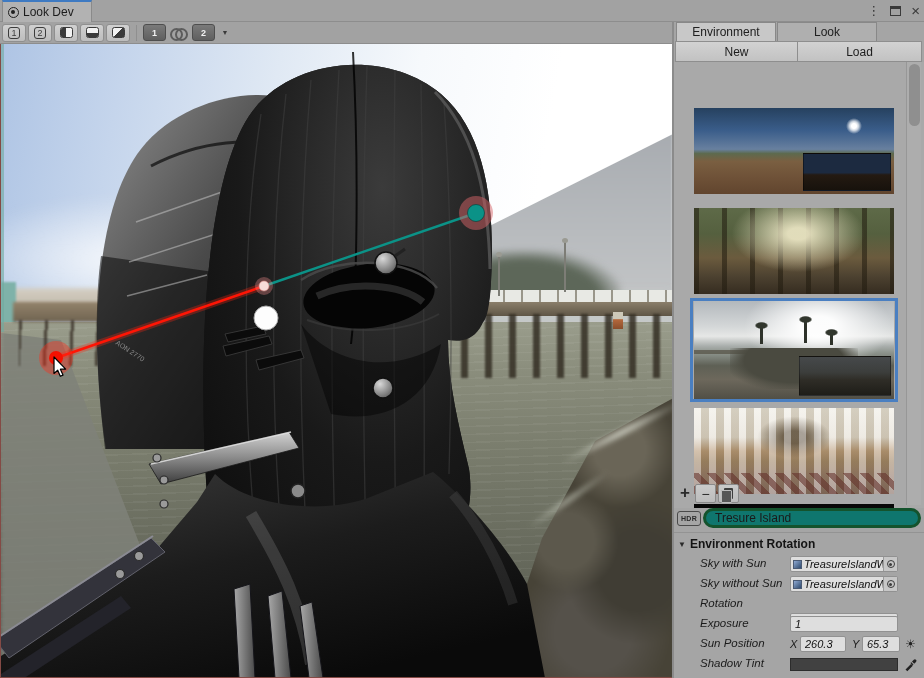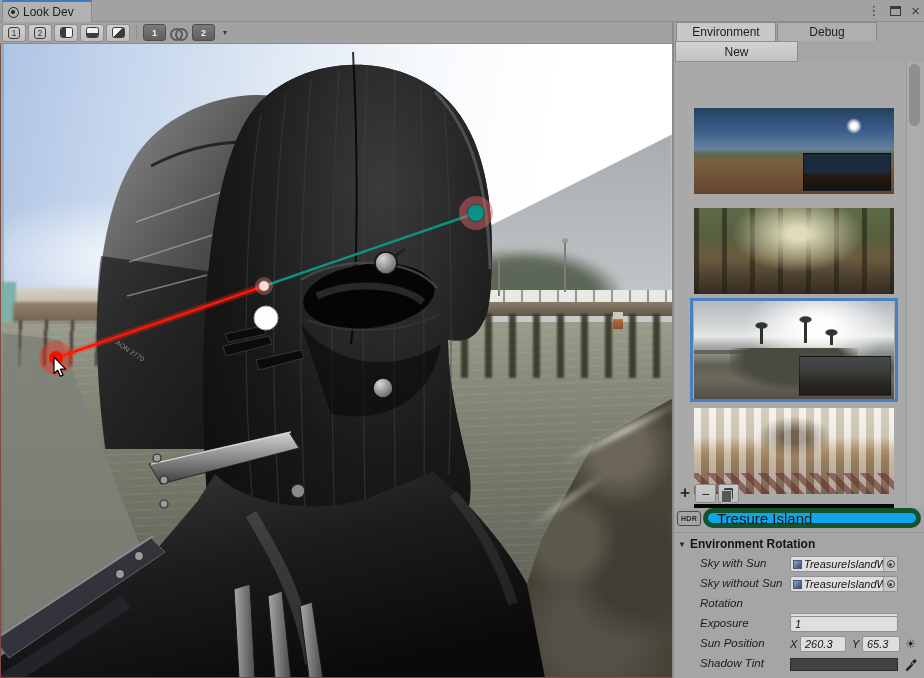--- a/index.html
+++ b/index.html
@@ -116,21 +116,21 @@
   #scroll-thumb { position:absolute; left:2px; top:2px; width:11px; height:62px; background:#8f8f8f; border-radius:6px; }
   
   .foot-btn { position:absolute; height:19px; background:linear-gradient(#cacaca,#bcbcbc); border:1px solid #8a8a8a; border-radius:2px; display:flex; align-items:center; justify-content:center; z-index:5; }
   #add-btn { left:3px; top:461px; width:16px; height:20px; background:none; border:none; font-size:17px; color:#2a2a2a; font-weight:bold; }
   #remove-btn { left:21px; top:462px; width:21px; font-size:14px; color:#2a2a2a; }
   #dup-btn { left:44px; top:462px; width:21px; }
   .dup-ic { position:relative; width:9px; height:11px; background:#3e3e3e; border-radius:1px; }
   .dup-ic::before { content:""; position:absolute; left:-3px; top:2px; width:9px; height:11px; background:#565656; border:1px solid #bcbcbc; border-radius:1px; }
   
   #hdr-badge { position:absolute; left:3px; top:489px; width:24px; height:15px; border:1.4px solid #4a4a4a; border-radius:3px; font-size:7px; font-weight:bold; letter-spacing:.3px; color:#2a2a2a; display:flex; align-items:center; justify-content:center; z-index:6; }
-  #env-name-field { position:absolute; left:29px; top:486px; width:218px; height:20px; background:#0ea5e9; border:5px solid #14532d; border-radius:10px; font-size:15px; color:#1a1a1a; display:flex; align-items:center; padding-left:9px; z-index:6; }
+  #env-name-field { position:absolute; left:29px; top:486px; width:218px; height:20px; background:#0f766e; border:3px solid #14532d; border-radius:10px; font-size:12px; color:#1a1a1a; display:flex; align-items:center; padding-left:9px; z-index:6; }
   
   #settings { position:absolute; left:0; top:510px; width:250px; height:146px; background:#a5a5a5; border-top:1px solid #939393; }
   #settings-header { position:absolute; left:4px; top:4px; display:flex; align-items:center; gap:4px; font-size:12px; font-weight:bold; color:#141414; }
   .fold { font-size:8px; color:#2a2a2a; }
   .srow { position:absolute; left:0; width:250px; height:20px;font-style:italic; }
   .slabel { position:absolute; left:26px; top:2px; font-size:11.5px; color:#1b1b1b; white-space:nowrap; }
   .field { position:absolute; background:#dedede; border:1px solid #919191; border-radius:2px; font-size:11px; color:#111; display:flex; align-items:center; padding-left:4px; overflow:hidden; }
   .objfield { left:116px; top:1px; width:108px; height:16px; padding-left:2px; }
   .asset-ico { width:9px; height:9px; background:linear-gradient(135deg,#8fa9d2,#2e4a6e); border:1px solid #4a5a74; margin-right:2px; flex:0 0 auto; }
   .objtext { white-space:nowrap; overflow:hidden; flex:1 1 auto; }
@@ -318,22 +318,23 @@
       <circle cx="55" cy="314" r="17" fill="rgba(255,45,25,0.4)"></circle>
       <circle cx="55" cy="314" r="7" fill="#f51000"></circle>
     </g>
     <path d="M0,0 L0,16.5 L3.7,13.2 L6.3,19.3 L9,18.1 L6.4,12.2 L11.7,12.1 Z" transform="translate(53,313)" fill="#ffffff" stroke="#000" stroke-width="1.2" stroke-linejoin="round"></path>
   </svg>
 </div>
 
 <div id="vdivider"></div>
 <div id="panel">
   <div class="ptab active" style="left:2px;width:100px">Environment</div>
-  <div class="ptab inactive" style="left:103px;width:100px">Debug</div>
+  <div class="ptab inactive" style="left:103px;width:100px">Look</div>
   <div class="pbtn" style="left:1px;width:123px">New</div>
+  <div class="pbtn" style="left:123px;width:125px">Load</div>
 
   <div id="env-list">
     <div class="thumb t1">
       <span class="sun"></span>
       <span class="inset"></span>
     </div>
     <div class="thumb t2"></div>
     <div class="sel-frame"></div>
     <div class="thumb t3">
       <span class="pier-strip"></span>

